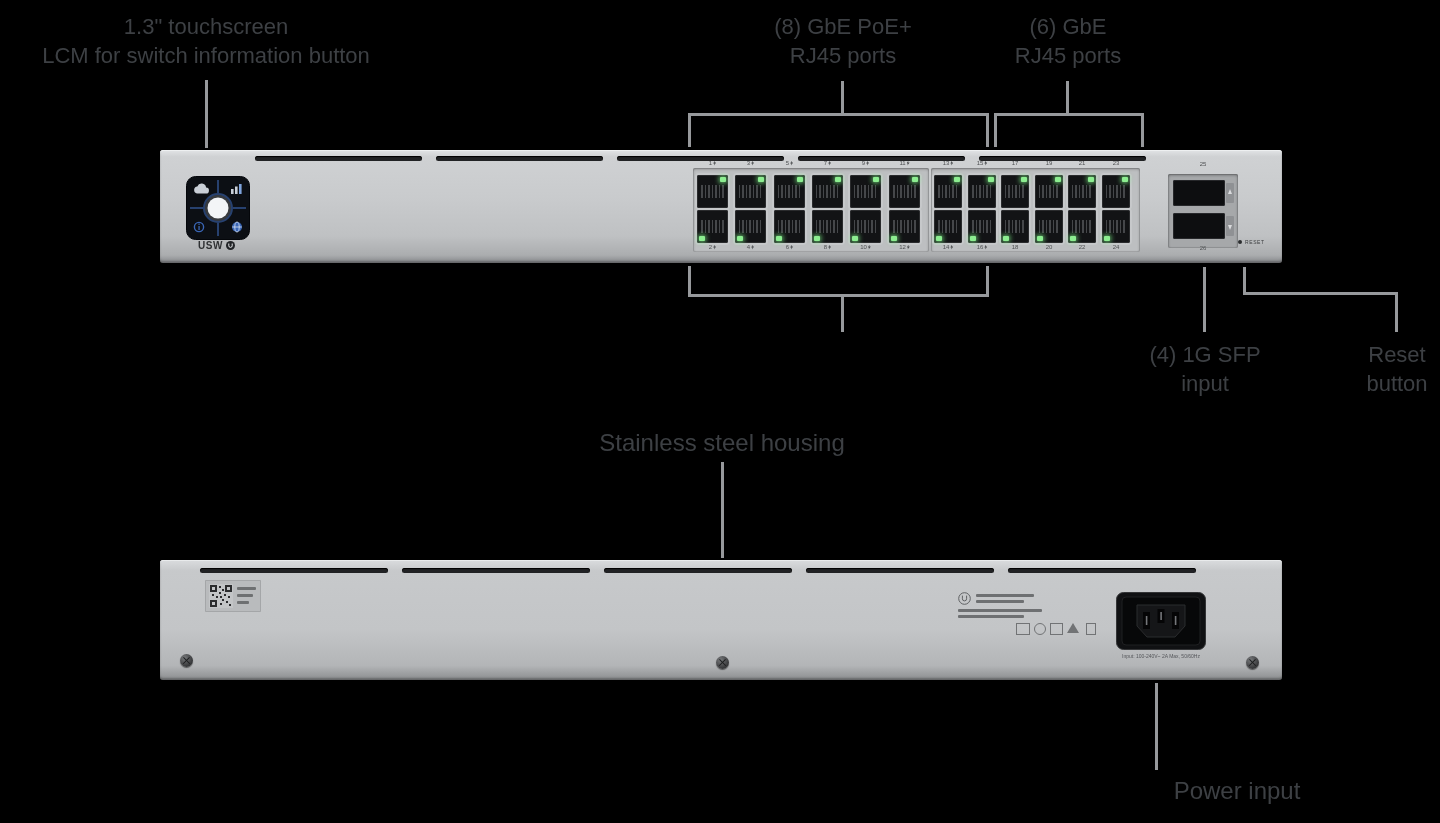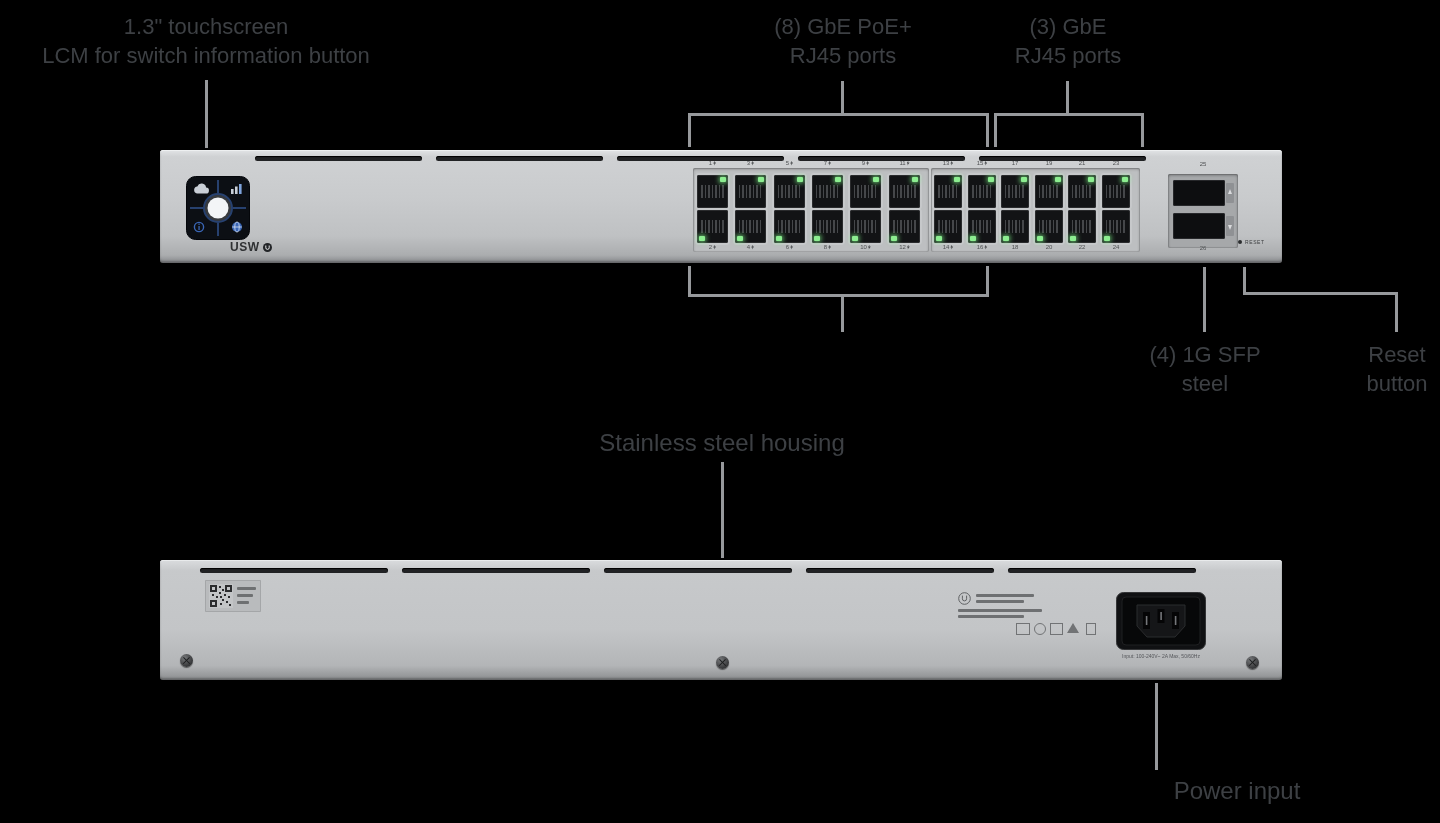--- a/index.html
+++ b/index.html
@@ -43,21 +43,21 @@
   .sfp-latch{position:absolute;right:-9px;top:3px;width:8px;height:20px;background:#8f9194;border-radius:1px;}
   .tri{position:absolute;width:0;height:0;left:1.5px;}
   .tri.up{top:6px;border-left:2.5px solid transparent;border-right:2.5px solid transparent;border-bottom:5px solid #dadbdd;}
   .tri.down{top:9px;border-left:2.5px solid transparent;border-right:2.5px solid transparent;border-top:5px solid #dadbdd;}
   #reset{position:absolute;left:1078px;top:89px;display:flex;align-items:center;gap:3px;}
   #reset .dot{width:4px;height:4px;border-radius:50%;background:#2b2d2f;}
   #reset .txt{font-size:5px;letter-spacing:.6px;color:#3b3d3f;}
 
   
   #usw-logo{position:absolute;left:38px;top:90px;display:flex;align-items:center;gap:3px;}
-  #usw-logo .txt{font-size:12px;font-weight:bold;letter-spacing:.5px;color:#2f3133;margin-left:32px;}
+  #usw-logo .txt{font-size:10px;font-weight:bold;letter-spacing:.5px;color:#2f3133;}
 
   
   #qr-label{position:absolute;left:45px;top:20px;width:56px;height:32px;background:#b9bbbd;
             border-radius:1px;box-shadow:inset 0 0 0 1px #a4a6a8;}
   .tbar{position:absolute;height:2.5px;background:#6e7072;border-radius:1px;}
   #compliance{position:absolute;left:798px;top:32px;width:158px;height:46px;}
   .mark{position:absolute;border:1px solid #717375;}
   #power-socket{position:absolute;left:956px;top:32px;}
   #power-rating{position:absolute;left:946px;top:93px;width:110px;text-align:center;
                 font-size:5px;color:#54565a;}
@@ -73,26 +73,26 @@
 
   <div class="callout" style="left:26px;top:12px;width:360px;">
     <div>1.3" touchscreen</div>
     <div>LCM for switch information button</div>
   </div>
   <div class="callout" style="left:723px;top:12px;width:240px;">
     <div>(8) GbE PoE+</div>
     <div>RJ45 ports</div>
   </div>
   <div class="callout" style="left:948px;top:12px;width:240px;">
-    <div>(3) GbE</div>
+    <div>(6) GbE</div>
     <div>RJ45 ports</div>
   </div>
   <div class="callout" style="left:1085px;top:340px;width:240px;">
     <div>(4) 1G SFP</div>
-    <div>steel</div>
+    <div>input</div>
   </div>
   <div class="callout" style="left:1277px;top:340px;width:240px;">
     <div>Reset</div>
     <div>button</div>
   </div>
   <div class="callout big" style="left:1057px;top:776px;width:360px;">
     <div>Power input</div>
   </div>
   <div class="callout big" style="left:542px;top:428px;width:360px;">
     <div>Stainless steel housing</div>

